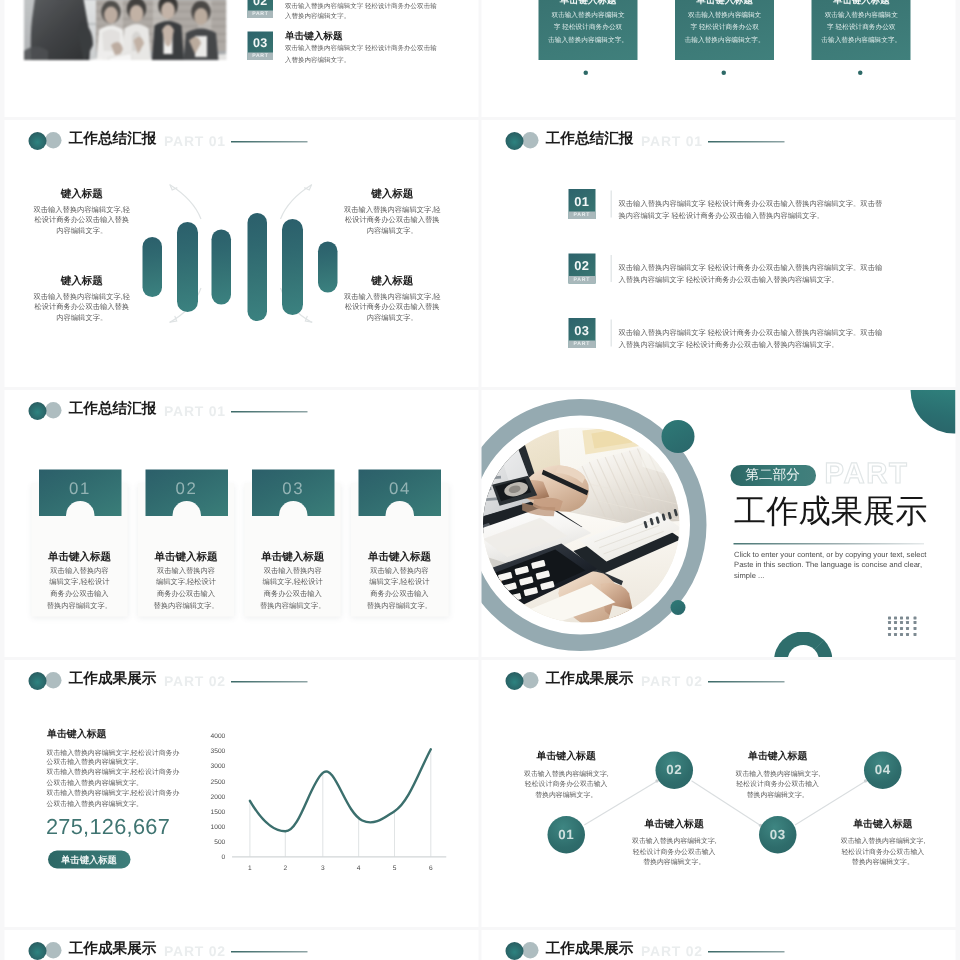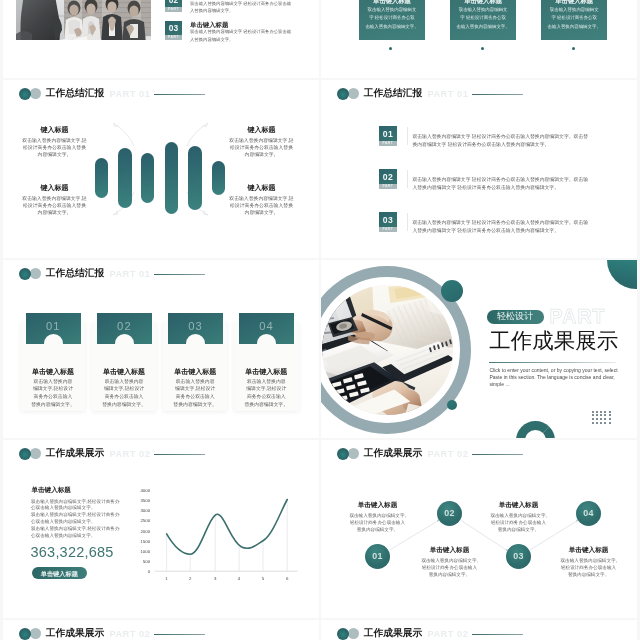--- a/index.html
+++ b/index.html
@@ -597,21 +597,21 @@
         <rect x="16" y="111" width="9" height="4.2" rx=".8" transform="rotate(-14 20 112)"></rect>
         <rect x="27" y="107" width="9" height="4.2" rx=".8" transform="rotate(-14 31 108)"></rect>
         <rect x="38" y="103" width="9" height="4.2" rx=".8" transform="rotate(-14 42 104)"></rect>
       </g>
       <path d="M-2 106 L12 101 L18 124 L-2 129 Z" fill="#d7b596"></path>
       <path d="M-2 125 L20 116 L34 132 H-2 Z" fill="#f3eee4"></path>
     </svg>
   </div>
 
   <div class="sd-badge">
-    <span>轻松设计</span>
+    <span>第二部分</span>
   </div>
   <div class="sd-wm">PART</div>
   <div class="sd-title">工作成果展示</div>
   <span class="sd-rule"></span>
   <div class="sd-body">Click to enter your content, or by copying your text, select Paste in this section. The language is concise and clear, simple ...</div>
 
   <div class="sd-dots">
         <i></i>
         <i></i>
         <i></i>
@@ -645,21 +645,21 @@
   </div>
   <div class="lc-t">单击键入标题</div>
   <div class="lc-b">
         <div>双击输入替换内容编辑文字,轻松设计商务办</div>
         <div>公双击输入替换内容编辑文字。</div>
         <div>双击输入替换内容编辑文字,轻松设计商务办</div>
         <div>公双击输入替换内容编辑文字。</div>
         <div>双击输入替换内容编辑文字,轻松设计商务办</div>
         <div>公双击输入替换内容编辑文字。</div>
       </div>
-  <div class="lc-num">363,322,685</div>
+  <div class="lc-num">275,126,667</div>
   <div class="lc-btn">
     <span>单击键入标题</span>
   </div>
   <svg class="lc-chart" width="316" height="178" viewBox="0 0 316 178" style="position:absolute;left:0;top:0">
     <g font-size="4.4" fill="#4a4a4a" text-anchor="end" font-family="Liberation Sans, sans-serif">
       <text x="147.2" y="52.2">4000</text>
       <text x="147.2" y="62.3">3500</text>
       <text x="147.2" y="72.3">3000</text>
       <text x="147.2" y="82.4">2500</text>
       <text x="147.2" y="92.5">2000</text>

